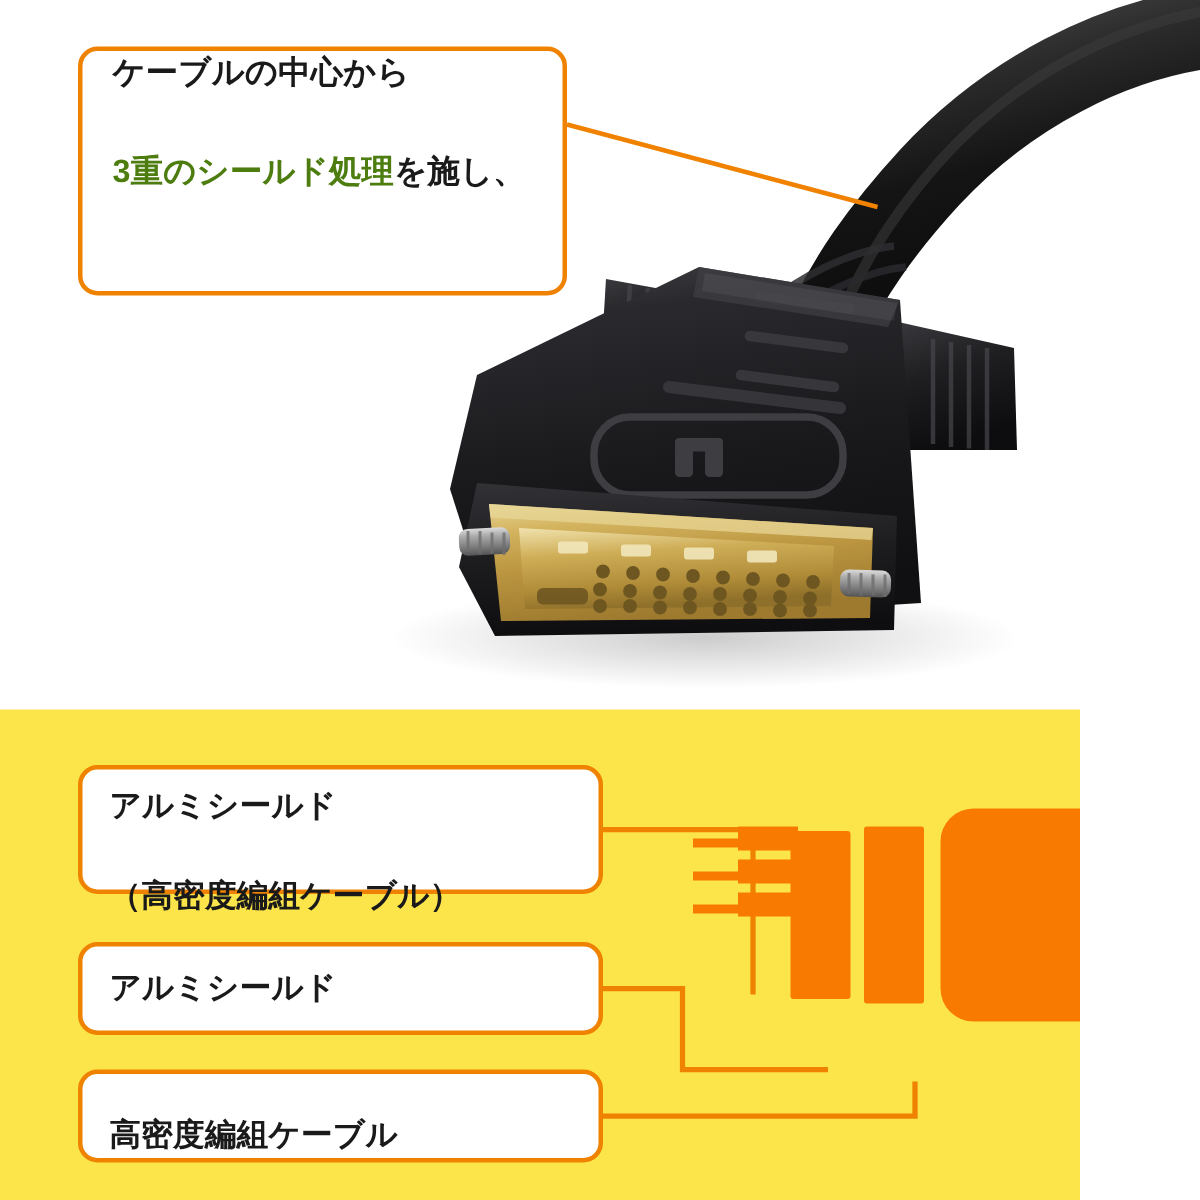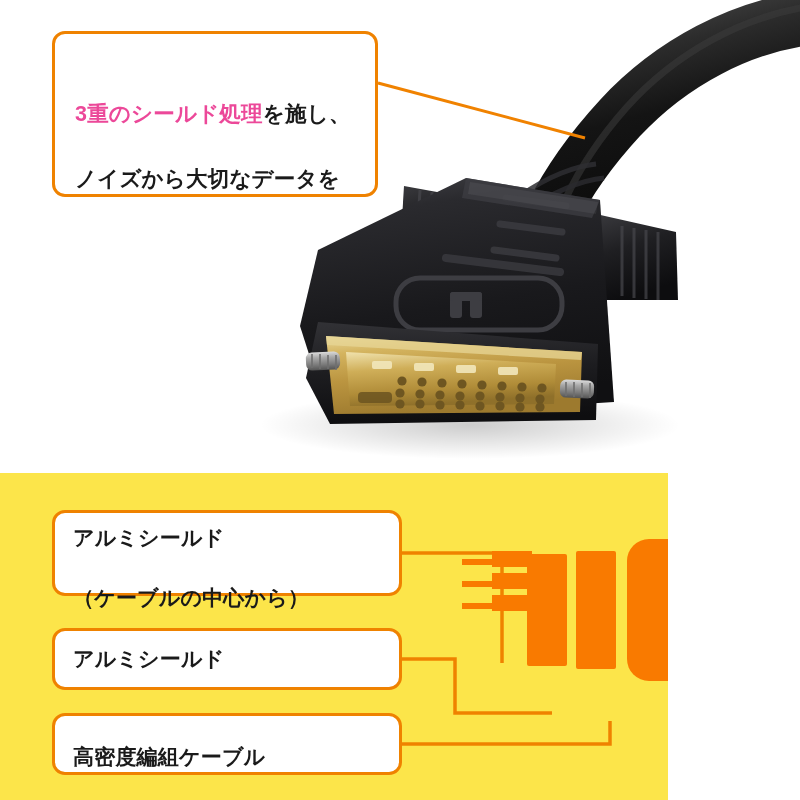--- a/index.html
+++ b/index.html
@@ -51,36 +51,36 @@
   }
   #callout-text {
     padding: 0 0 0 20px;
     font-size: 21.5px;
     line-height: 1.52;
     color: #1a1a1a;
     font-weight: 700;
     letter-spacing: 0.2px;
     white-space: pre-line;
   }
-  .accent { color: #ec4899; }
+  .accent { color: #4d7c0f; }
 
   
   #leader-svg {
     position: absolute;
     left: 0; top: 0;
     z-index: 35;
     pointer-events: none;
   }
 
   
   #yellow-panel {
     position: absolute;
     left: 0;
     top: 473px;
-    width: 668px;
+    width: 720px;
     height: 327px;
     background: #FCE54A;
     overflow: hidden;
   }
 
   #diagram-svg { position: absolute; left: 0; top: 0; }
 
   .label-box {
     position: absolute;
     box-sizing: border-box;
@@ -272,23 +272,23 @@
 
       <path d="M 470 182 L 598 202 L 596 214 L 468 194 Z" fill="#ffffff" opacity="0.06"></path>
     </svg>
 
     <svg id="leader-svg" width="800" height="473" viewBox="0 0 800 473">
       <path d="M 378 83 L 585 138" stroke="#F08200" stroke-width="3" fill="none"></path>
     </svg>
 
     <div id="callout">
       <div id="callout-text">
+        <span>ケーブルの中心から</span><br>
+        <span class="accent">3重のシールド処理</span><span>を施し、</span><br>
         <br>
-        <span class="accent">3重のシールド処理</span><span>を施し、</span><br>
-        <span>ノイズから大切なデータを</span><br>
       </div>
     </div>
   </div>
 
   <div id="yellow-panel">
 
     <svg id="diagram-svg" width="800" height="327" viewBox="0 0 800 327">
 
       <g stroke="#EF8200" stroke-width="3.5" fill="none">
 
@@ -315,21 +315,21 @@
       <rect x="527" y="633" width="40" height="112" rx="2" fill="#F97A00" transform="translate(0,-552)"></rect>
 
       <rect x="576" y="630" width="40" height="118" rx="2" fill="#F97A00" transform="translate(0,-552)"></rect>
 
       <rect x="627" y="618" width="138" height="142" rx="22" ry="22" fill="#F97A00" transform="translate(0,-552)"></rect>
     </svg>
 
     <div class="label-box" id="label-1">
       <div class="label-text">
         <span>アルミシールド</span><br>
-        <span>（ケーブルの中心から）</span>
+        <span>（高密度編組ケーブル）</span>
       </div>
     </div>
 
     <div class="label-box" id="label-2">
       <div class="label-text">アルミシールド</div>
     </div>
 
     <div class="label-box" id="label-3">
       <div class="label-text">高密度編組ケーブル</div>
     </div>

